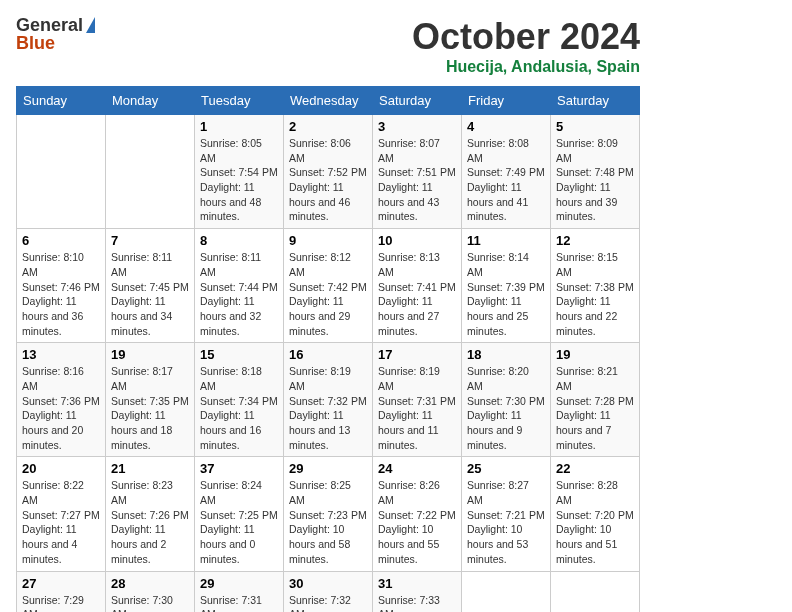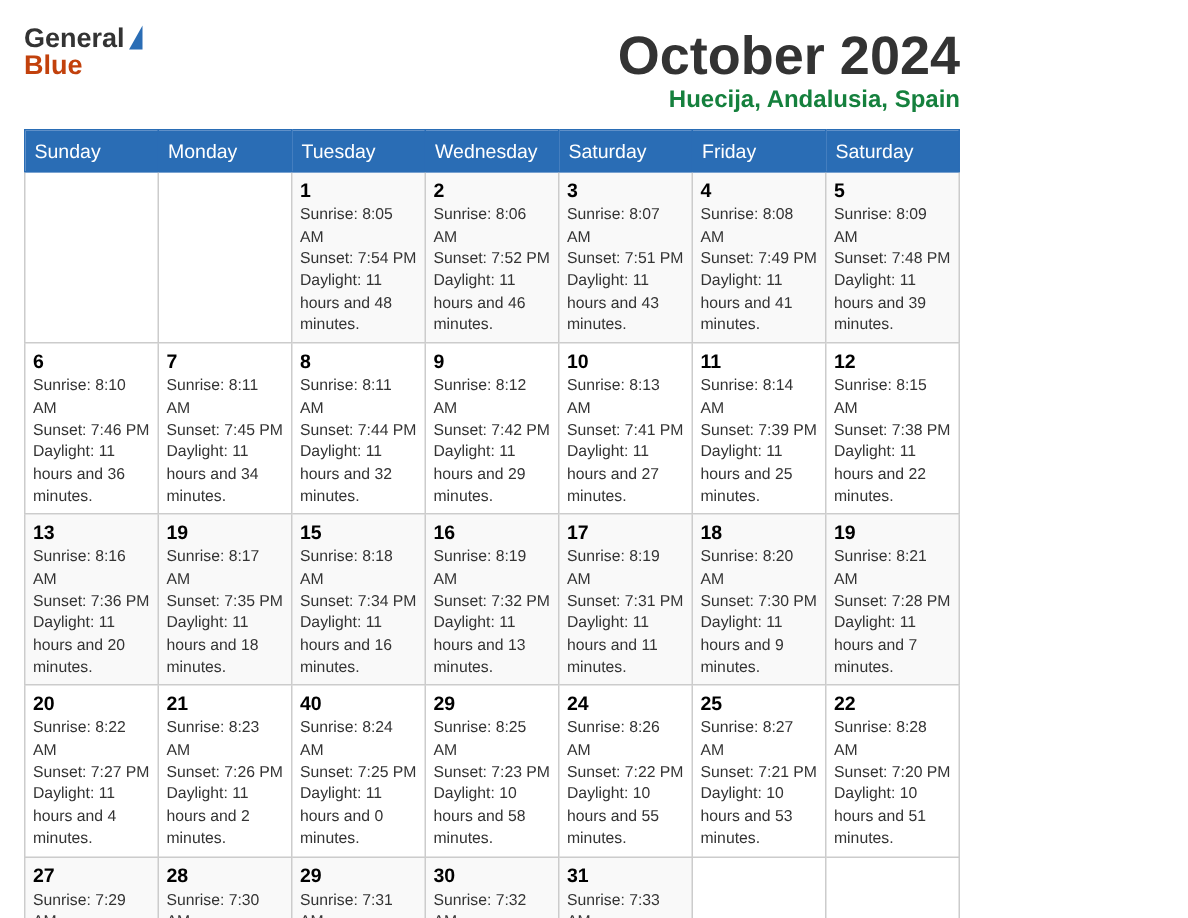--- a/index.html
+++ b/index.html
@@ -196,21 +196,21 @@
         <tr>
           <td>
             <span class="day-num">20</span>
             <div class="day-info">Sunrise: 8:22 AM<br>Sunset: 7:27 PM<br>Daylight: 11 hours and 4 minutes.</div>
           </td>
           <td>
             <span class="day-num">21</span>
             <div class="day-info">Sunrise: 8:23 AM<br>Sunset: 7:26 PM<br>Daylight: 11 hours and 2 minutes.</div>
           </td>
           <td>
-            <span class="day-num">40</span>
+            <span class="day-num">37</span>
             <div class="day-info">Sunrise: 8:24 AM<br>Sunset: 7:25 PM<br>Daylight: 11 hours and 0 minutes.</div>
           </td>
           <td>
             <span class="day-num">29</span>
             <div class="day-info">Sunrise: 8:25 AM<br>Sunset: 7:23 PM<br>Daylight: 10 hours and 58 minutes.</div>
           </td>
           <td>
             <span class="day-num">24</span>
             <div class="day-info">Sunrise: 8:26 AM<br>Sunset: 7:22 PM<br>Daylight: 10 hours and 55 minutes.</div>
           </td>

